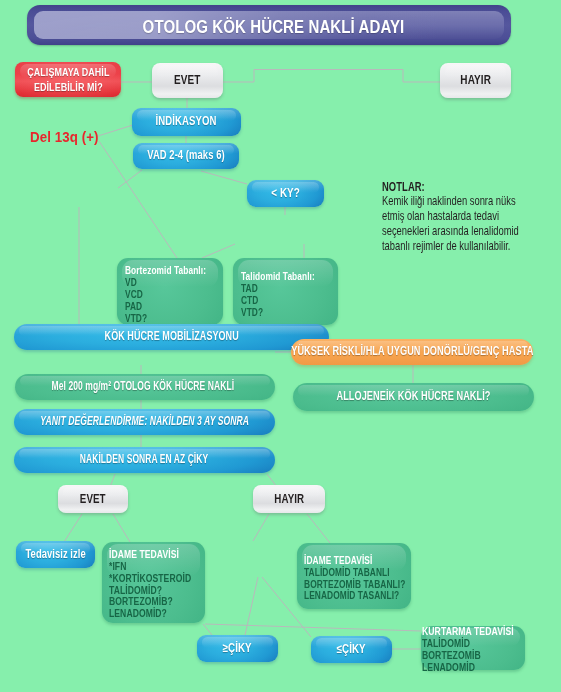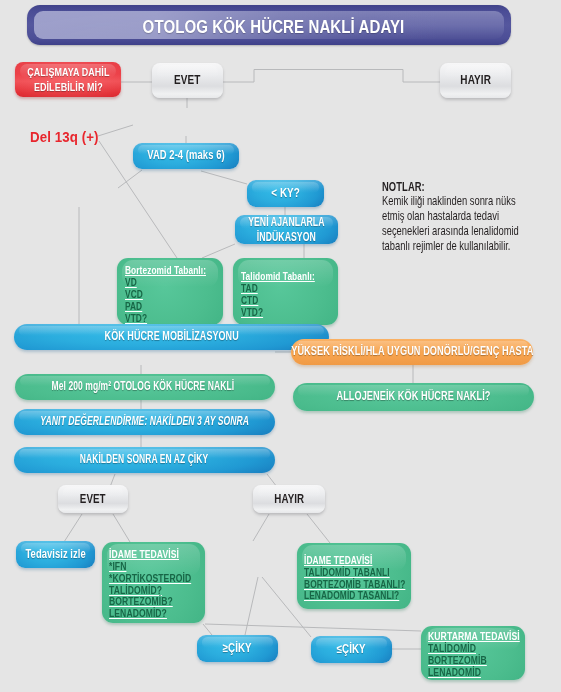--- a/index.html
+++ b/index.html
@@ -1,18 +1,18 @@
 <!DOCTYPE html>
 <html><head>
 <meta charset="utf-8">
 <title>Flowchart</title>
 <style>
   html,body{margin:0;padding:0;background:#fff;}
   body{width:561px;height:692px;font-family:"Liberation Sans",sans-serif;overflow:hidden;}
-  #stage{position:relative;width:561px;height:692px;background:#e5e5e5;}
+  #stage{position:relative;width:561px;height:692px;background:#86efac;}
 
   svg#links{position:absolute;left:0;top:0;width:561px;height:692px;pointer-events:none;}
 
   .node{position:absolute;box-sizing:border-box;display:flex;flex-direction:column;
         align-items:center;justify-content:center;text-align:center;color:#fff;
         line-height:1.26;letter-spacing:0.1px;}
 
   
   #header{
     position:absolute;left:27px;top:5px;width:484px;height:40px;border-radius:13px;
@@ -61,21 +61,21 @@
   }
   .pill{border-radius:999px;}
   .gloss{
     position:absolute;left:5px;right:5px;top:2px;height:40%;border-radius:inherit;
     background:linear-gradient(180deg,rgba(255,255,255,.20),rgba(255,255,255,0));
     pointer-events:none;
   }
   .txt{position:relative;z-index:2;}
   .shadowtxt{text-shadow:0 1px 1px rgba(0,0,0,.30);}
 
-  .multiline{align-items:center;text-align:left;text-decoration:underline;}
+  .multiline{align-items:center;text-align:left;}
   .multiline .txt{width:100%;}
 
   
   #del13q{
     position:absolute;left:30px;top:128px;color:#e8262d;font-weight:bold;
     font-size:15.2px;letter-spacing:.1px;white-space:pre;
     transform:scaleX(.875);transform-origin:left top;
   }
   #notes{
     position:absolute;left:382px;top:179.5px;width:176px;color:#231f20;
@@ -118,21 +118,21 @@
   #n-evet-bot  {left:58px; top:485px; width:70px; height:28px; --fs:11.9px;--sx:.82;}
   #n-hayir-bot {left:253px;top:485px; width:72px; height:28px; --fs:11.9px;--sx:.82;}
 
   #n-tedavisiz {left:16px; top:541px; width:79px; height:27px; --fs:12.0px;--sx:.78;}
   #n-idame1    {left:102px;top:542px; width:103px;height:81px; --fs:11.5px;--sx:0.746; padding:4px 0 0 7px;}
   #n-ikincil   {left:215px;top:541px; width:80px; height:36px; --fs:11.9px;--sx:.72;}
   #n-idame2    {left:297px;top:543px; width:114px;height:66px; --fs:11.5px;--sx:0.729; padding:5px 0 0 7px;}
 
   #n-gte       {left:197px;top:635px; width:81px; height:27px; --fs:12.2px;--sx:.80;}
   #n-lte       {left:311px;top:636px; width:81px; height:27px; --fs:12.2px;--sx:.80;}
-  #n-kurtarma  {left:421px;top:626px; width:104px;height:54px; --fs:11.5px;--sx:0.751; padding:4px 0 0 7px;}
+  #n-kurtarma  {left:421px;top:626px; width:104px;height:44px; --fs:11.5px;--sx:0.751; padding:4px 0 0 1px;}
 </style>
 </head>
 <body>
 
 <div id="stage">
   <svg id="links" viewBox="0 0 561 692">
     <g fill="none" stroke="#b8b9bb" stroke-width="1">
 
       <path d="M121 82 H152"></path>
 
@@ -211,33 +211,32 @@
   </div>
   <div class="node gray" id="n-evet-top">
     <div class="gloss"></div>
     <div class="txt cond">EVET</div>
   </div>
   <div class="node gray" id="n-hayir-top">
     <div class="gloss"></div>
     <div class="txt cond">HAYIR</div>
   </div>
 
+  <div class="node blue" id="n-indikasyon">
+    <div class="gloss"></div>
+    <div class="txt shadowtxt cond">İNDİKASYON</div>
+  </div>
   <div class="node blue" id="n-vad">
     <div class="gloss"></div>
     <div class="txt shadowtxt cond">VAD 2-4 (maks 6)</div>
   </div>
 
   <div class="node blue" id="n-ltky">
     <div class="gloss"></div>
     <div class="txt shadowtxt cond">&lt; KY?</div>
-  </div>
-  <div class="node blue" id="n-yeni">
-    <div class="gloss"></div>
-    <div class="txt shadowtxt cond">YENİ AJANLARLA
-İNDÜKASYON</div>
   </div>
 
   <div class="node green multiline" id="n-bortezomid">
     <div class="gloss"></div>
     <div class="txt cond">Bortezomid Tabanlı:</div>
     <div class="txt cond dark">VD
 VCD
 PAD
 VTD?</div>
   </div>

